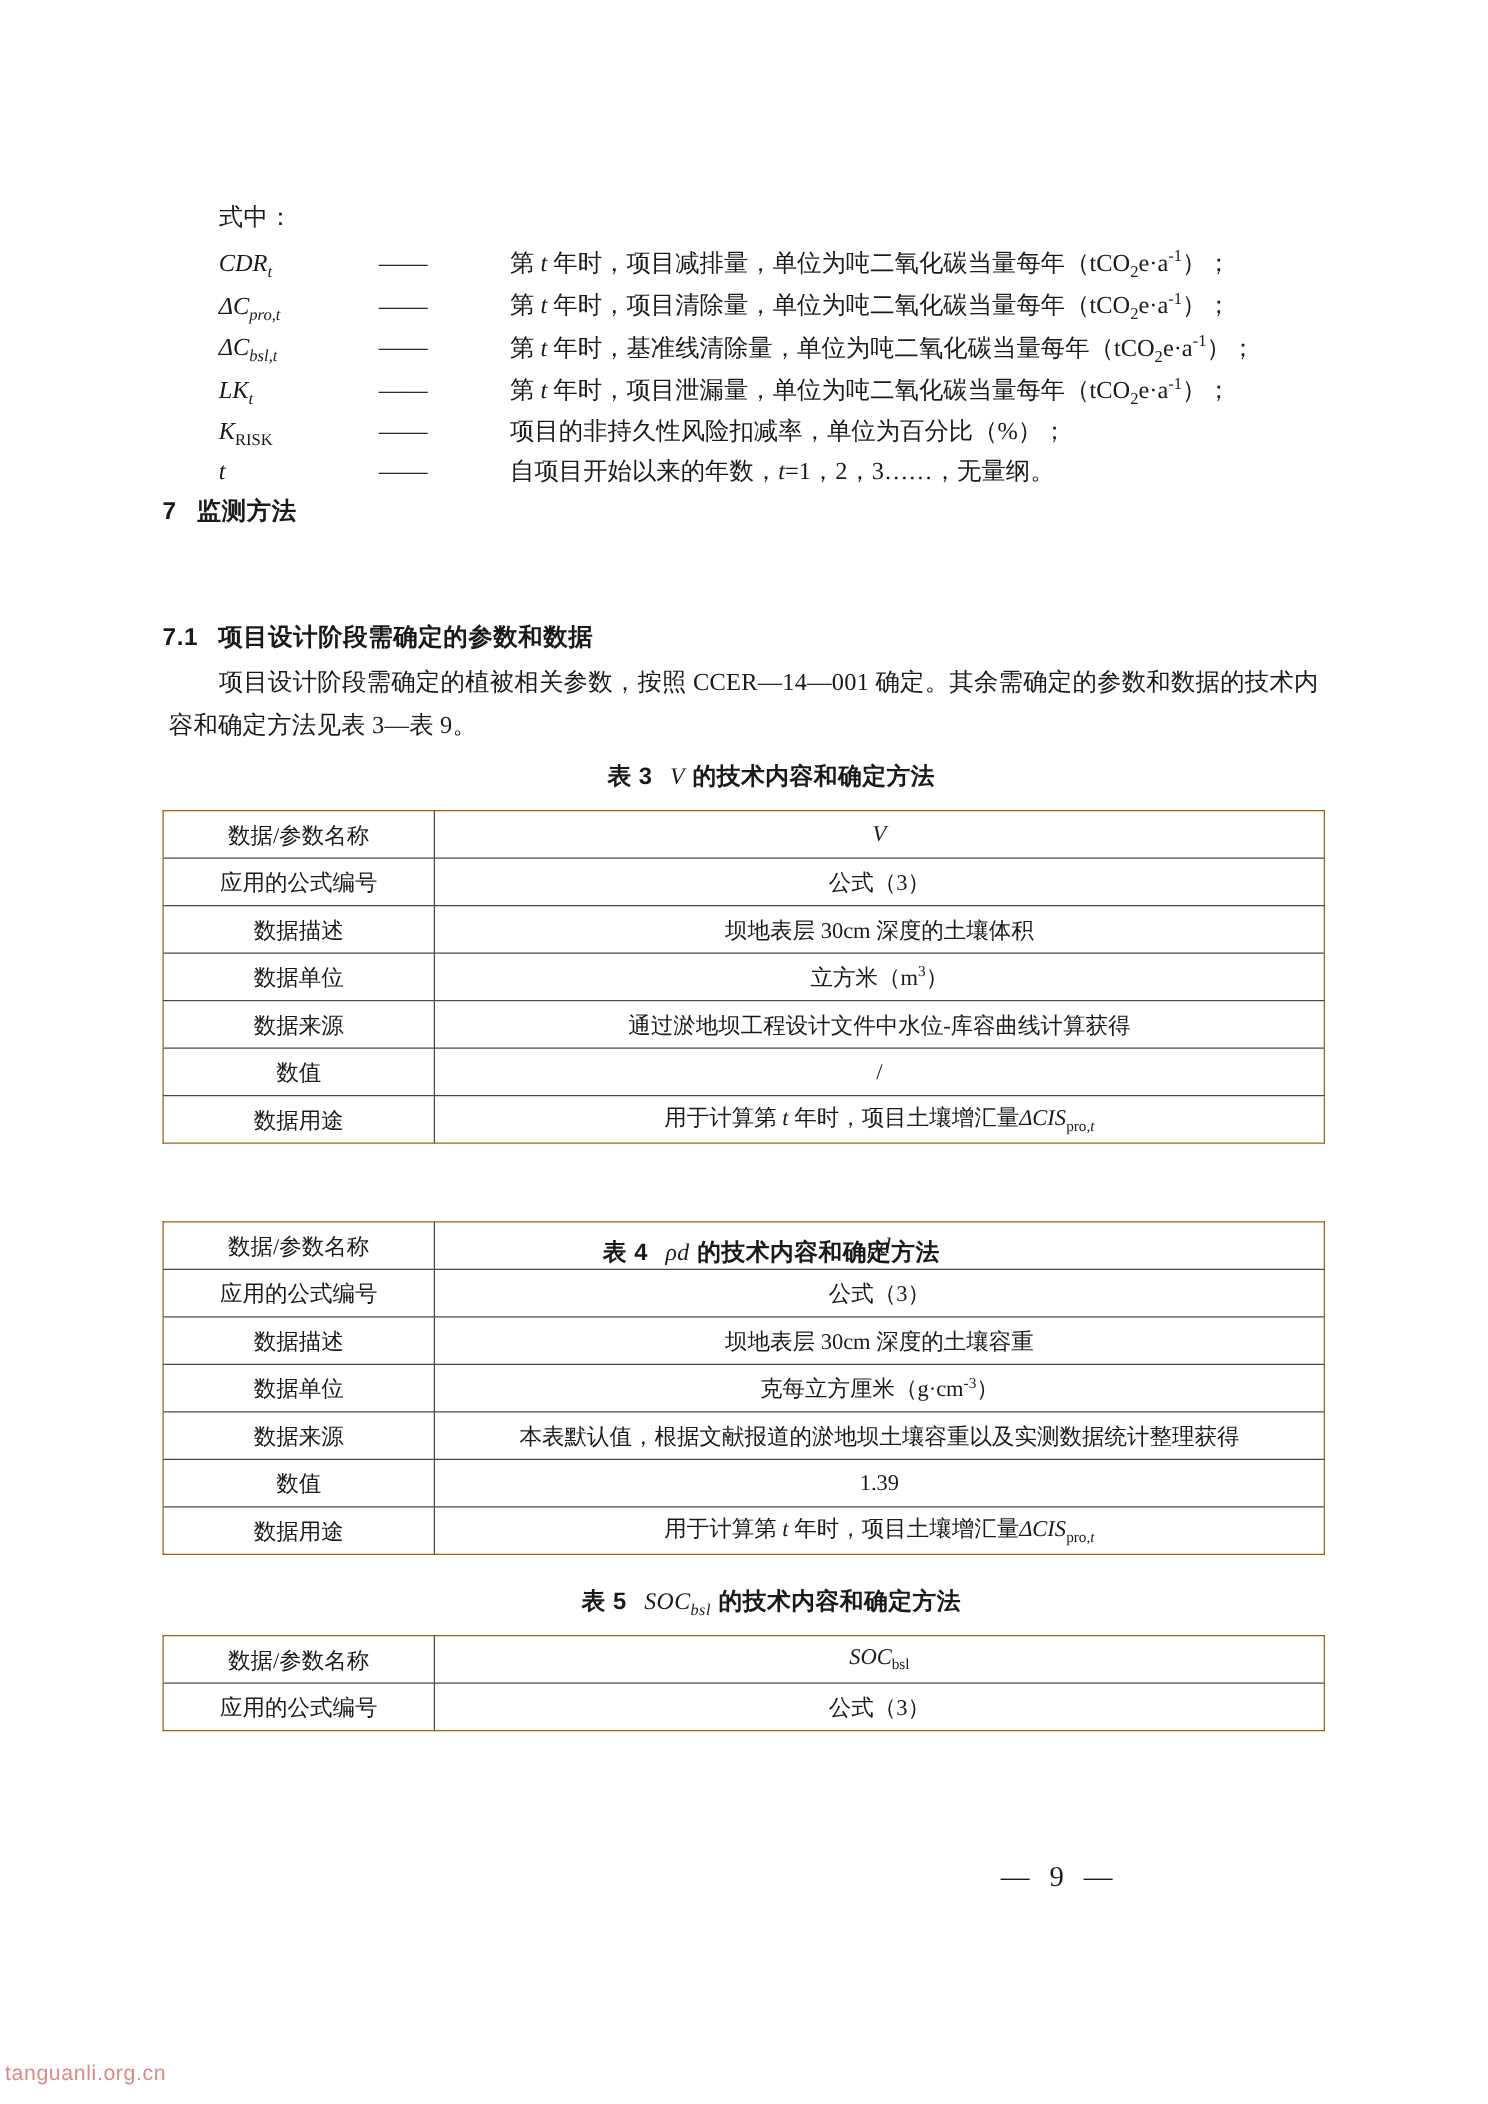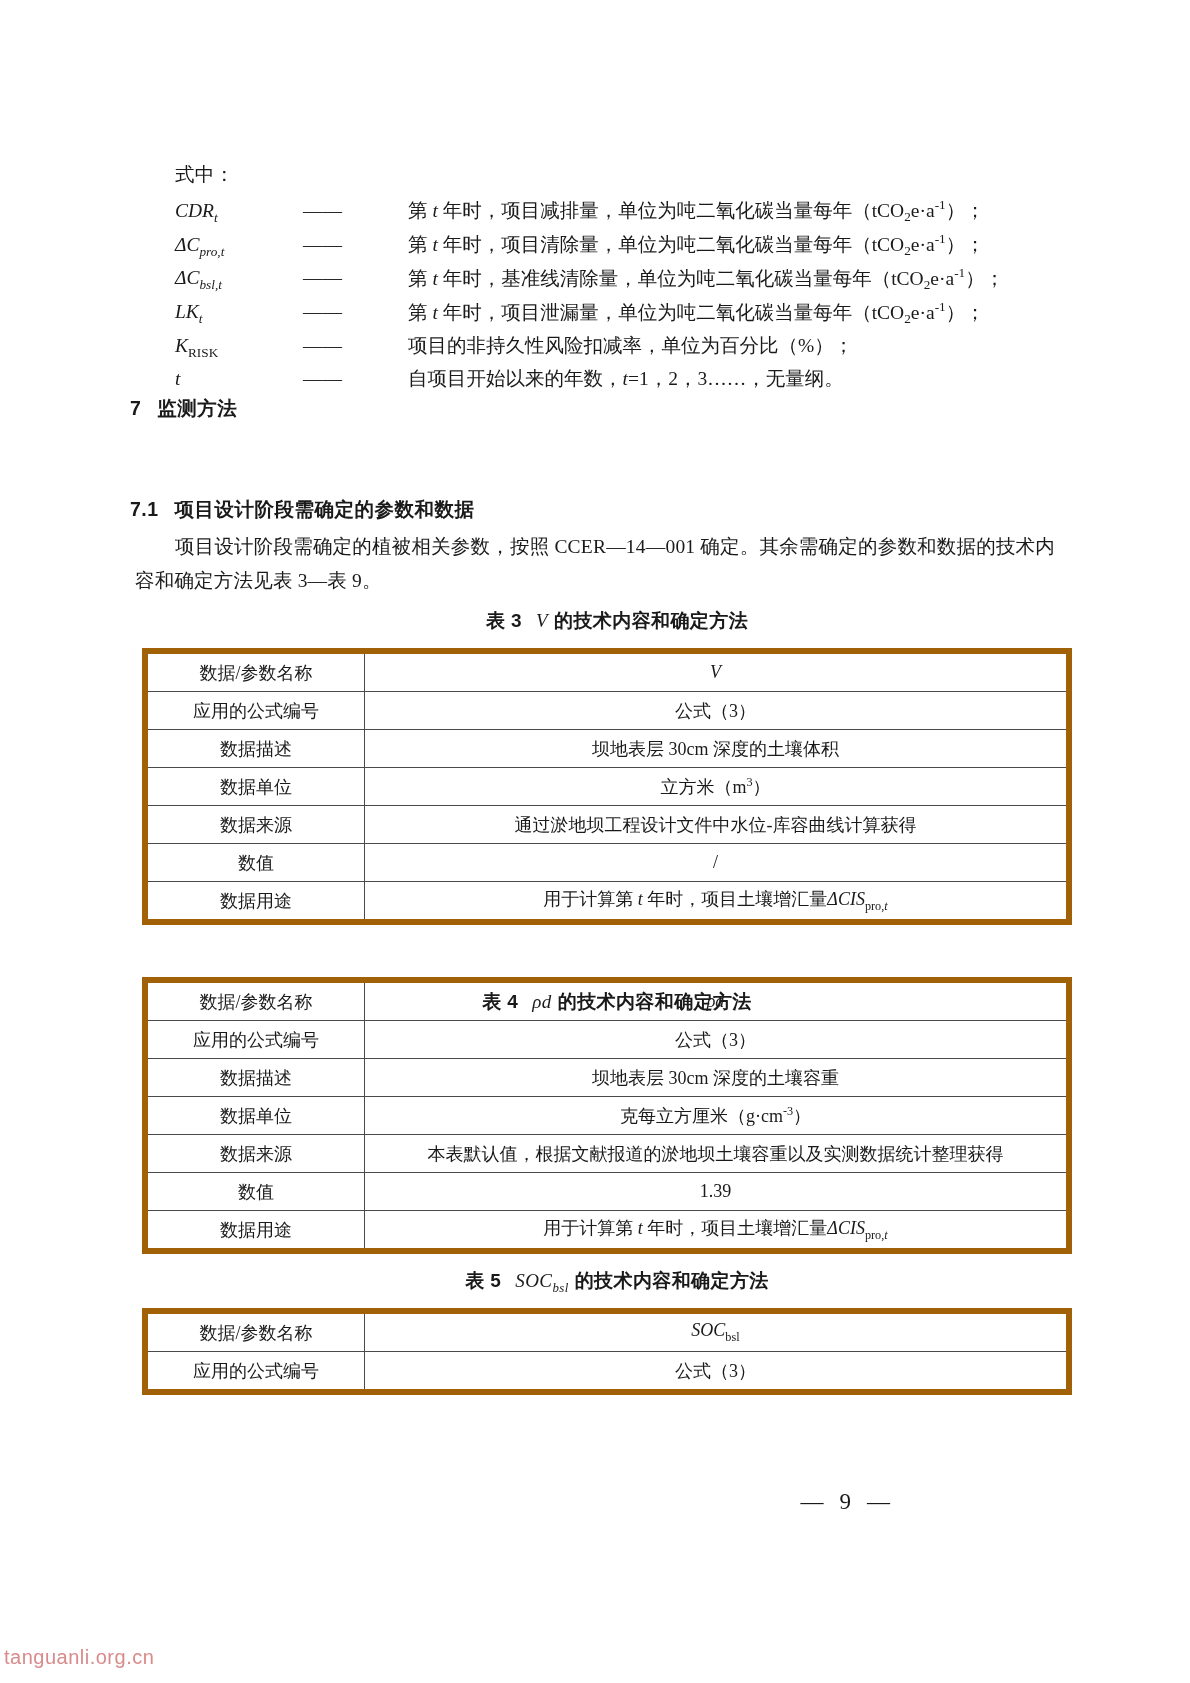--- a/index.html
+++ b/index.html
@@ -106,24 +106,24 @@
   .tbl-caption .sym {
     font-family: "Liberation Serif", "DejaVu Serif", serif;
     font-style: italic;
     font-weight: normal;
     margin: 0 6px 0 14px;
   }
 
   
   .dtable {
     position: absolute;
-    left: 142px;
+    left: 130px;
     width: 930px;
     border-collapse: collapse;
-    border: 6px solid #a16207;
+    border: 1px solid #a16207;
     table-layout: fixed;
   }
   .dtable td {
     border: 1px solid #4a4a4a;
     font-size: 18px;
     height: 37px;
     padding: 0 6px;
     vertical-align: middle;
     text-align: center;
   }
@@ -148,21 +148,21 @@
     font-family: "Liberation Serif", "DejaVu Serif", serif;
   }
   .pageno .dash { margin: 0 14px; }
 
   
   .watermark {
     position: absolute;
     left: 4px;
     bottom: 14px;
     font-family: "Liberation Sans", "DejaVu Sans", sans-serif;
-    font-size: 20px;
+    font-size: 17px;
     color: #d98a8a;
     letter-spacing: 0.5px;
   }
 </style>
 </head>
 <body>
 
 <div class="page">
 
   <div class="defs">

